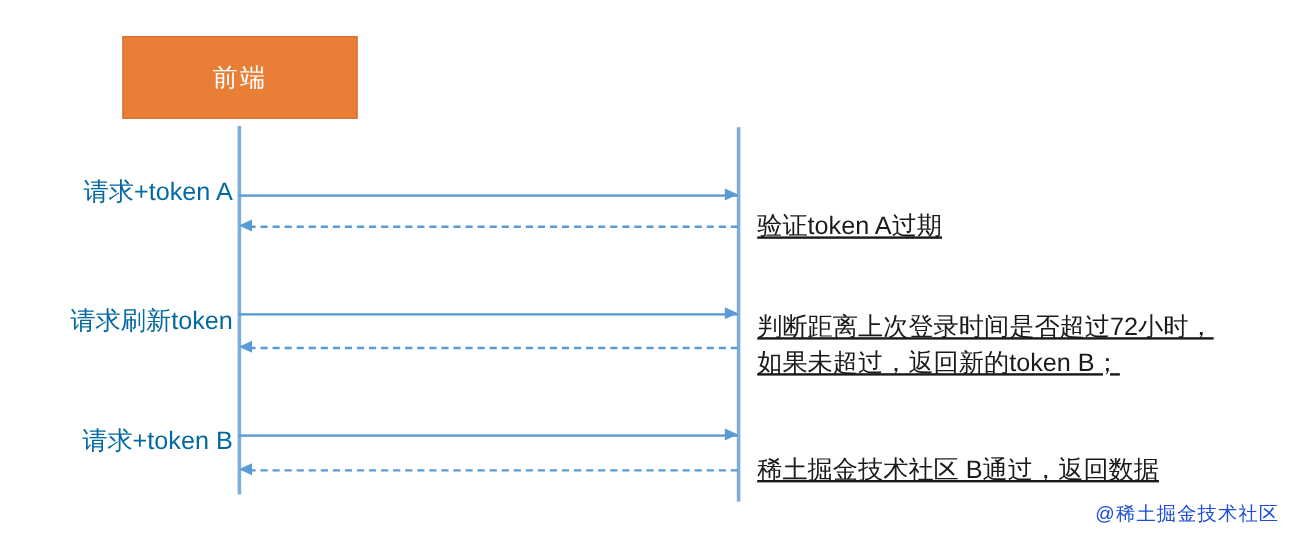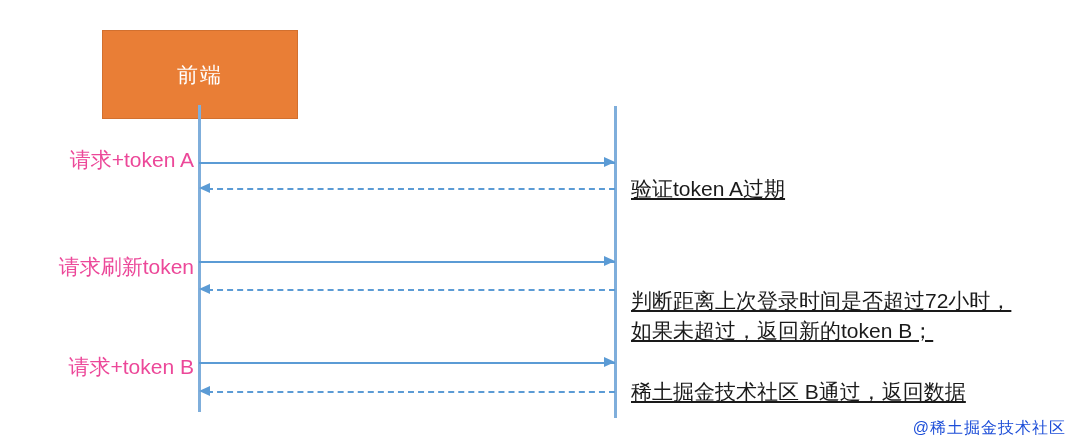--- a/index.html
+++ b/index.html
@@ -26,21 +26,21 @@
     align-items: center;
     justify-content: center;
     color: #ffffff;
     font-size: 21px;
     letter-spacing: 2px;
   }
   #actor-frontend {
     left: 102px;
     top: 30px;
     width: 196px;
-    height: 89px;
+    height: 69px;
     background: #E97E36;
     border: 1px solid #D2702F;
   }
   #actor-backend {
     left: 521px;
     top: 31px;
     width: 195px;
     height: 75px;
     background: #5B9BD5;
     border: 1px solid #4A87BF;
@@ -87,21 +87,21 @@
   .arrowhead.left {
     border-top: 5px solid transparent;
     border-bottom: 5px solid transparent;
     border-right: 11px solid #5B9BD5;
   }
   .label-left-pos {
     position: absolute;
     text-align: right;
     width: 150px;
     left: 44px;
-    color: #ec4899;
+    color: #0369a1;
     font-size: 21px;
     white-space: nowrap;
   }
   .label-right {
     position: absolute;
     left: 631px;
     color: #1a1a1a;
     font-size: 21px;
     white-space: nowrap;
     line-height: 30px;
@@ -138,21 +138,21 @@
   <div class="msg-line dashed" style="top:188px; left:207px; width:408px;"></div>
   <div class="arrowhead left" style="left:199px; top:183px;"></div>
   <div class="label-right" style="top:174px;">验证token A过期</div>
 
   <div class="msg-line" style="top:261px;"></div>
   <div class="arrowhead right" style="left:604px; top:256px;"></div>
   <div class="label-left-pos" style="top:253px;">请求刷新token</div>
 
   <div class="msg-line dashed" style="top:289px; left:207px; width:408px;"></div>
   <div class="arrowhead left" style="left:199px; top:284px;"></div>
-  <div class="label-right" style="top:258px;margin-top:28px;">
+  <div class="label-right" style="top:258px;">
     <div>判断距离上次登录时间是否超过72小时，</div>
     <div>如果未超过，返回新的token B；</div>
   </div>
 
   <div class="msg-line" style="top:362px;"></div>
   <div class="arrowhead right" style="left:604px; top:357px;"></div>
   <div class="label-left-pos" style="top:353px;">请求+token B</div>
 
   <div class="msg-line dashed" style="top:391px; left:207px; width:408px;"></div>
   <div class="arrowhead left" style="left:199px; top:386px;"></div>

